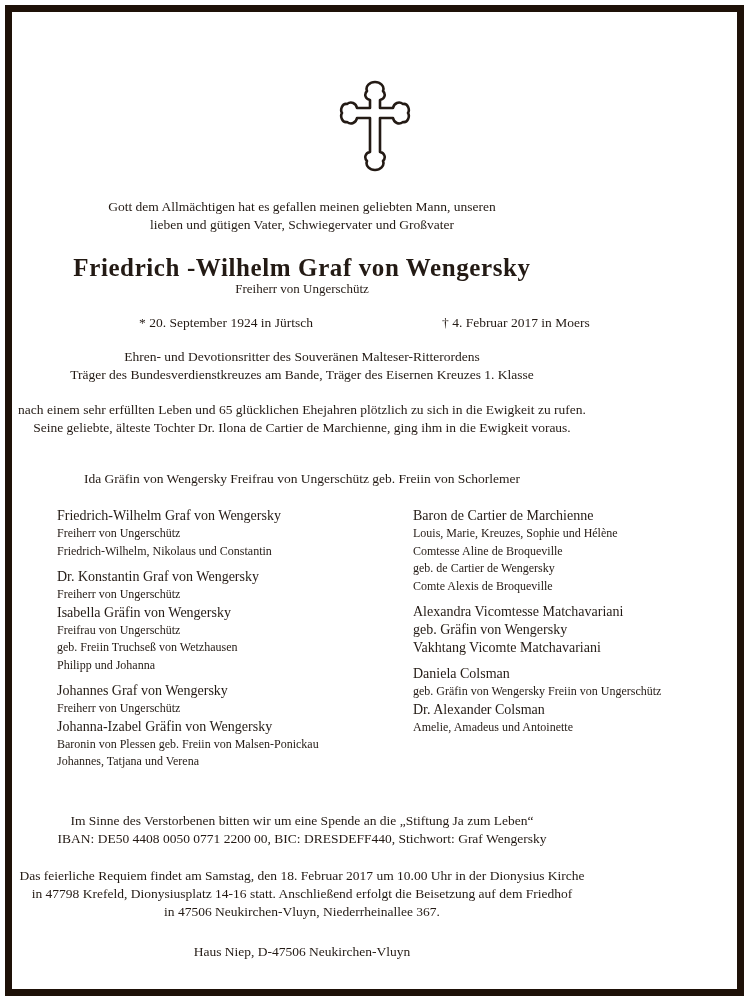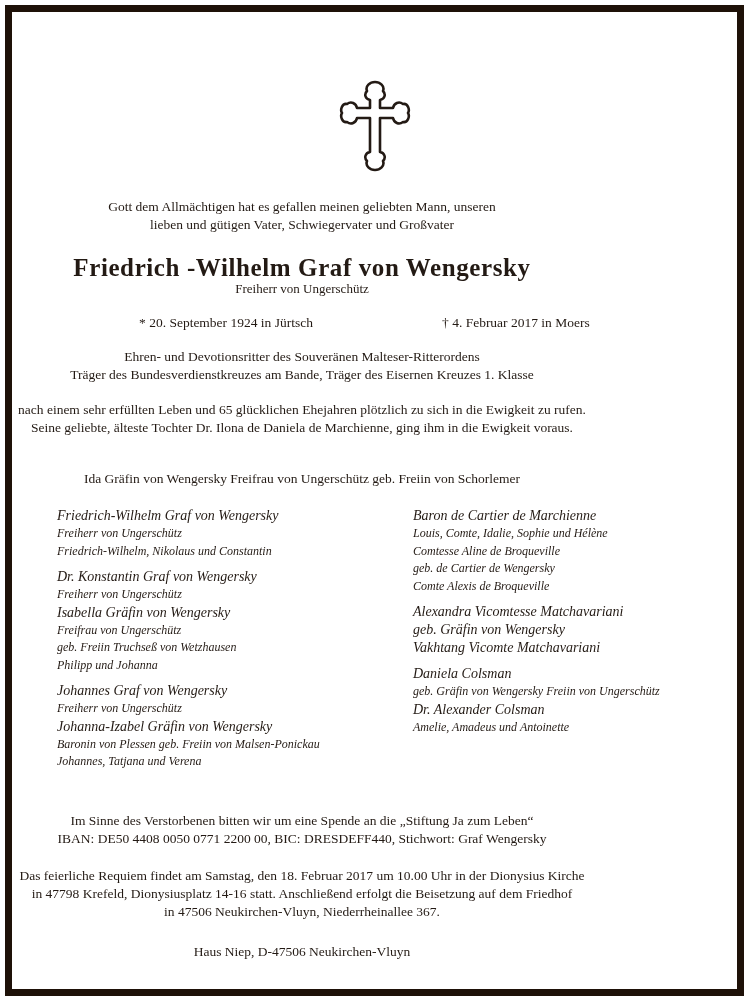--- a/index.html
+++ b/index.html
@@ -13,21 +13,21 @@
   }
   .abs { position: absolute; white-space: nowrap; }
   .center { left: 0; width: 604px; text-align: center; }
   .cross { position: absolute; left: 339px; top: 80px; width: 72px; height: 92px; }
   .t13 { font-size: 13.5px; line-height: 18px; }
   .title { font-size: 25px; font-weight: bold; letter-spacing: 0.6px; line-height: 28px; }
   .sub { font-size: 13px; line-height: 16px; }
   .col { position: absolute; top: 507px; }
   .col .name { font-size: 14px; line-height: 18px; display: block; }
   .col .line { font-size: 12px; line-height: 17.5px; display: block; }
-  .col .group { margin-bottom: 8px; font-style: italic; }
+  .col .group { margin-bottom: 8px; }
 </style>
 </head>
 <body>
 
 <div class="frame"></div>
 
 <svg class="cross" viewBox="0 0 72 92" xmlns="http://www.w3.org/2000/svg">
   <path d="M31 20
            C26 19 25 14 28 11 C26 6 31 2 36 2 C41 2 46 6 44 11 C47 14 46 19 41 20
            L41 28
@@ -51,21 +51,21 @@
 <div class="abs t13" style="top:314px; left:139px;">* 20. September 1924 in Jürtsch</div>
 <div class="abs t13" style="top:314px; left:442px;">† 4. Februar 2017 in Moers</div>
 
 <div class="abs center t13" style="top:348px;">
   <div>Ehren- und Devotionsritter des Souveränen Malteser-Ritterordens</div>
   <div>Träger des Bundesverdienstkreuzes am Bande, Träger des Eisernen Kreuzes 1. Klasse</div>
 </div>
 
 <div class="abs center t13" style="top:401px;">
   <div>nach einem sehr erfüllten Leben und 65 glücklichen Ehejahren plötzlich zu sich in die Ewigkeit zu rufen.</div>
-  <div>Seine geliebte, älteste Tochter Dr. Ilona de Daniela de Marchienne, ging ihm in die Ewigkeit voraus.</div>
+  <div>Seine geliebte, älteste Tochter Dr. Ilona de Cartier de Marchienne, ging ihm in die Ewigkeit voraus.</div>
 </div>
 
 <div class="abs center t13" style="top:470px;">Ida Gräfin von Wengersky Freifrau von Ungerschütz geb. Freiin von Schorlemer</div>
 
 <div class="col" style="left:57px;">
   <div class="group">
     <span class="name">Friedrich-Wilhelm Graf von Wengersky</span>
     <span class="line">Freiherr von Ungerschütz</span>
     <span class="line">Friedrich-Wilhelm, Nikolaus und Constantin</span>
   </div>
@@ -82,21 +82,21 @@
     <span class="line">Freiherr von Ungerschütz</span>
     <span class="name">Johanna-Izabel Gräfin von Wengersky</span>
     <span class="line">Baronin von Plessen geb. Freiin von Malsen-Ponickau</span>
     <span class="line">Johannes, Tatjana und Verena</span>
   </div>
 </div>
 
 <div class="col" style="left:413px;">
   <div class="group">
     <span class="name">Baron de Cartier de Marchienne</span>
-    <span class="line">Louis, Comte, Idalie, Sophie und Hélène</span>
+    <span class="line">Louis, Marie, Kreuzes, Sophie und Hélène</span>
     <span class="line">Comtesse Aline de Broqueville</span>
     <span class="line">geb. de Cartier de Wengersky</span>
     <span class="line">Comte Alexis de Broqueville</span>
   </div>
   <div class="group">
     <span class="name">Alexandra Vicomtesse Matchavariani</span>
     <span class="name">geb. Gräfin von Wengersky</span>
     <span class="name">Vakhtang Vicomte Matchavariani</span>
   </div>
   <div class="group">

